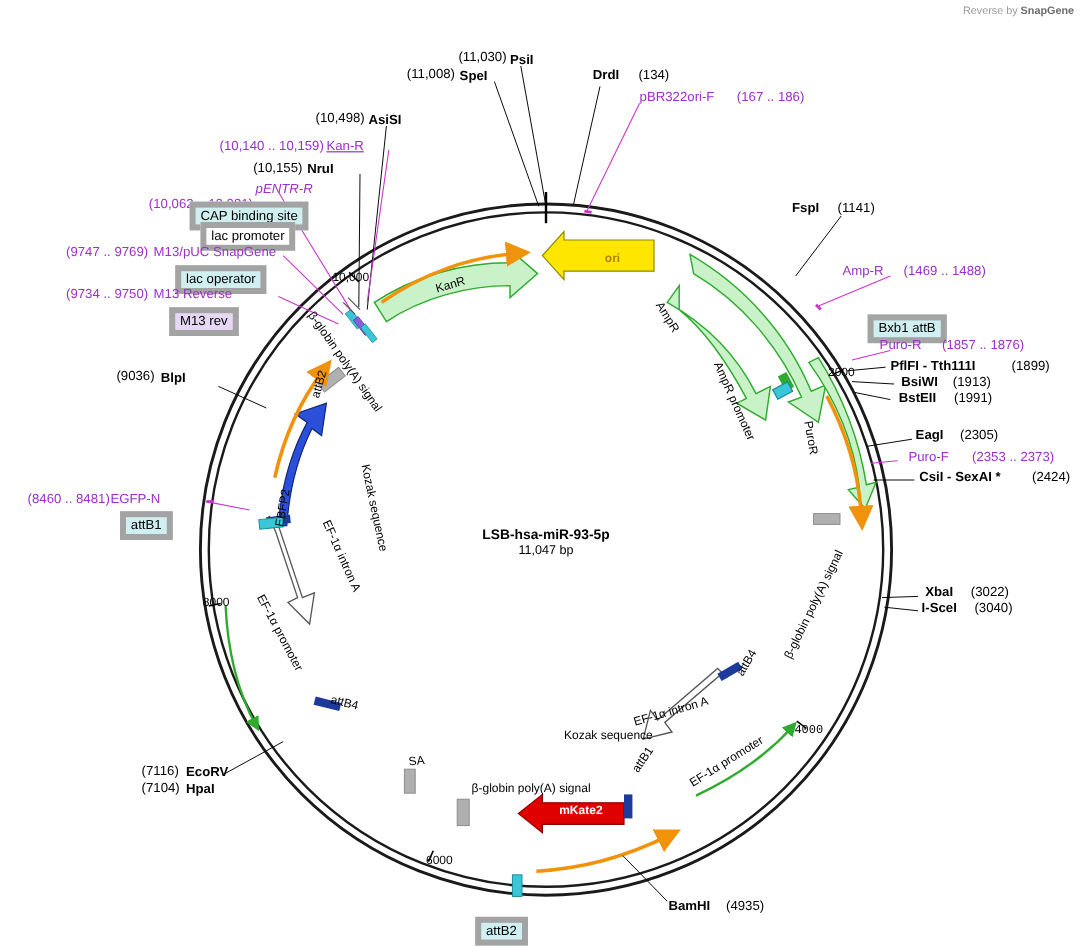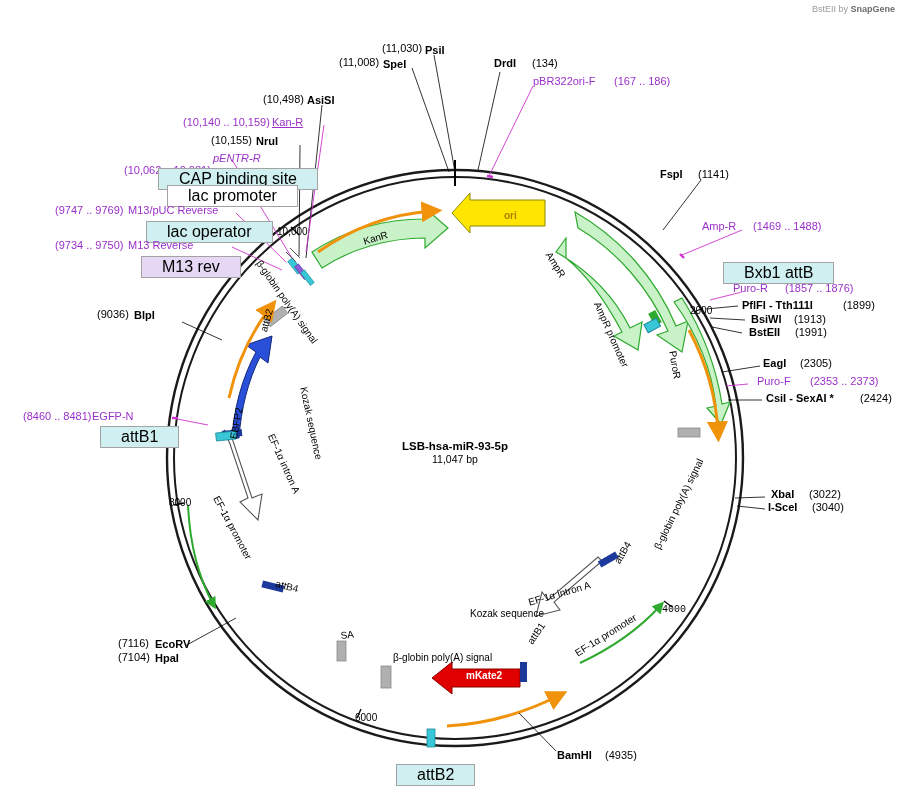--- a/index.html
+++ b/index.html
@@ -7,21 +7,21 @@
     width:903px;height:789px;background:#ffffff;position:relative;
     font-family:"Liberation Sans", sans-serif;
     -webkit-font-smoothing:antialiased;
   }
   #stage{position:absolute;left:0;top:0;width:903px;height:789px;overflow:hidden;}
   svg{position:absolute;left:0;top:0;}
   .lbl{position:absolute;white-space:nowrap;font-size:11px;color:#000;}
   .lbl.b{font-weight:bold;}
   .lbl.purple{color:#9b30c9;}
   .lbl.small{font-size:10px;}
-  .box{position:absolute;white-space:nowrap;font-size:16px;padding:1px 20px;border:1px solid #a3a3a3;}
+  .box{position:absolute;white-space:nowrap;font-size:11px;padding:1px 4px;border:5px solid #a3a3a3;}
   .box.cyan{background:#cfeff0;}
   .box.violet{background:#e6d7f5;}
   .box.white{background:#ffffff;}
   .credit{position:absolute;right:8px;top:4px;font-size:9px;color:#9a9a9a;}
   .credit b{color:#6d6d6d;}
   .center-title{position:absolute;text-align:center;font-size:11.5px;font-weight:bold;color:#000;}
   .center-sub{position:absolute;text-align:center;font-size:10.5px;color:#000;}
   .rot{position:absolute;transform-origin:0 0;white-space:nowrap;font-size:10px;color:#000;}
   .rot.b{font-weight:bold;}
 </style>
@@ -165,21 +165,21 @@
     <rect x="299" y="264" width="5" height="16" transform="rotate(-38 301 272)" fill="#8a5fd6" stroke="#553399" stroke-width="0.6"></rect>
     <rect x="305" y="270" width="5" height="16" transform="rotate(-38 307 278)" fill="#39c6d6" stroke="#1b8a99" stroke-width="0.6"></rect>
   </g>
   <g stroke="#555" stroke-width="1">
     <line x1="286" y1="252" x2="296" y2="262"></line>
     <line x1="290" y1="248" x2="300" y2="258"></line>
   </g>
 </svg>
 
 <div class="credit">
-  <span>BstEII by</span>
+  <span>Reverse by</span>
   <b>SnapGene</b>
 </div>
 
 <div class="center-title" style="left:355px;top:440px;width:200px;">LSB-hsa-miR-93-5p</div>
 <div class="center-sub" style="left:355px;top:453px;width:200px;">11,047 bp</div>
 
 <div class="lbl small" style="left:277px;top:226px;">10,000</div>
 <div class="lbl small" style="left:690px;top:305px;">2000</div>
 <div class="lbl small" style="left:169px;top:497px;">8000</div>
 <div class="lbl small" style="left:662px;top:604px;font-family:Liberation Mono, monospace;">4000</div>
@@ -208,21 +208,21 @@
 
 <div class="lbl purple" style="left:124px;top:164px;">(10,062 .. 10,081)</div>
 <div class="lbl purple" style="left:213px;top:152px;font-style:italic;">pENTR-R</div>
 
 <div class="box cyan" style="left:158px;top:168px;">CAP binding site</div>
 <div class="box white" style="left:167px;top:185px;">lac promoter</div>
 <div class="box cyan" style="left:146px;top:221px;">lac operator</div>
 <div class="box violet" style="left:141px;top:256px;">M13 rev</div>
 
 <div class="lbl purple" style="left:55px;top:204px;">(9747 .. 9769)</div>
-<div class="lbl purple" style="left:128px;top:204px;">M13/pUC Reverse</div>
+<div class="lbl purple" style="left:128px;top:204px;">M13/pUC SnapGene</div>
 
 <div class="lbl purple" style="left:55px;top:239px;">(9734 .. 9750)</div>
 <div class="lbl purple" style="left:128px;top:239px;">M13 Reverse</div>
 
 <div class="lbl b" style="left:660px;top:168px;">FspI</div>
 <div class="lbl" style="left:698px;top:168px;">(1141)</div>
 
 <div class="lbl purple" style="left:702px;top:220px;">Amp-R</div>
 <div class="lbl purple" style="left:753px;top:220px;">(1469 .. 1488)</div>
 

